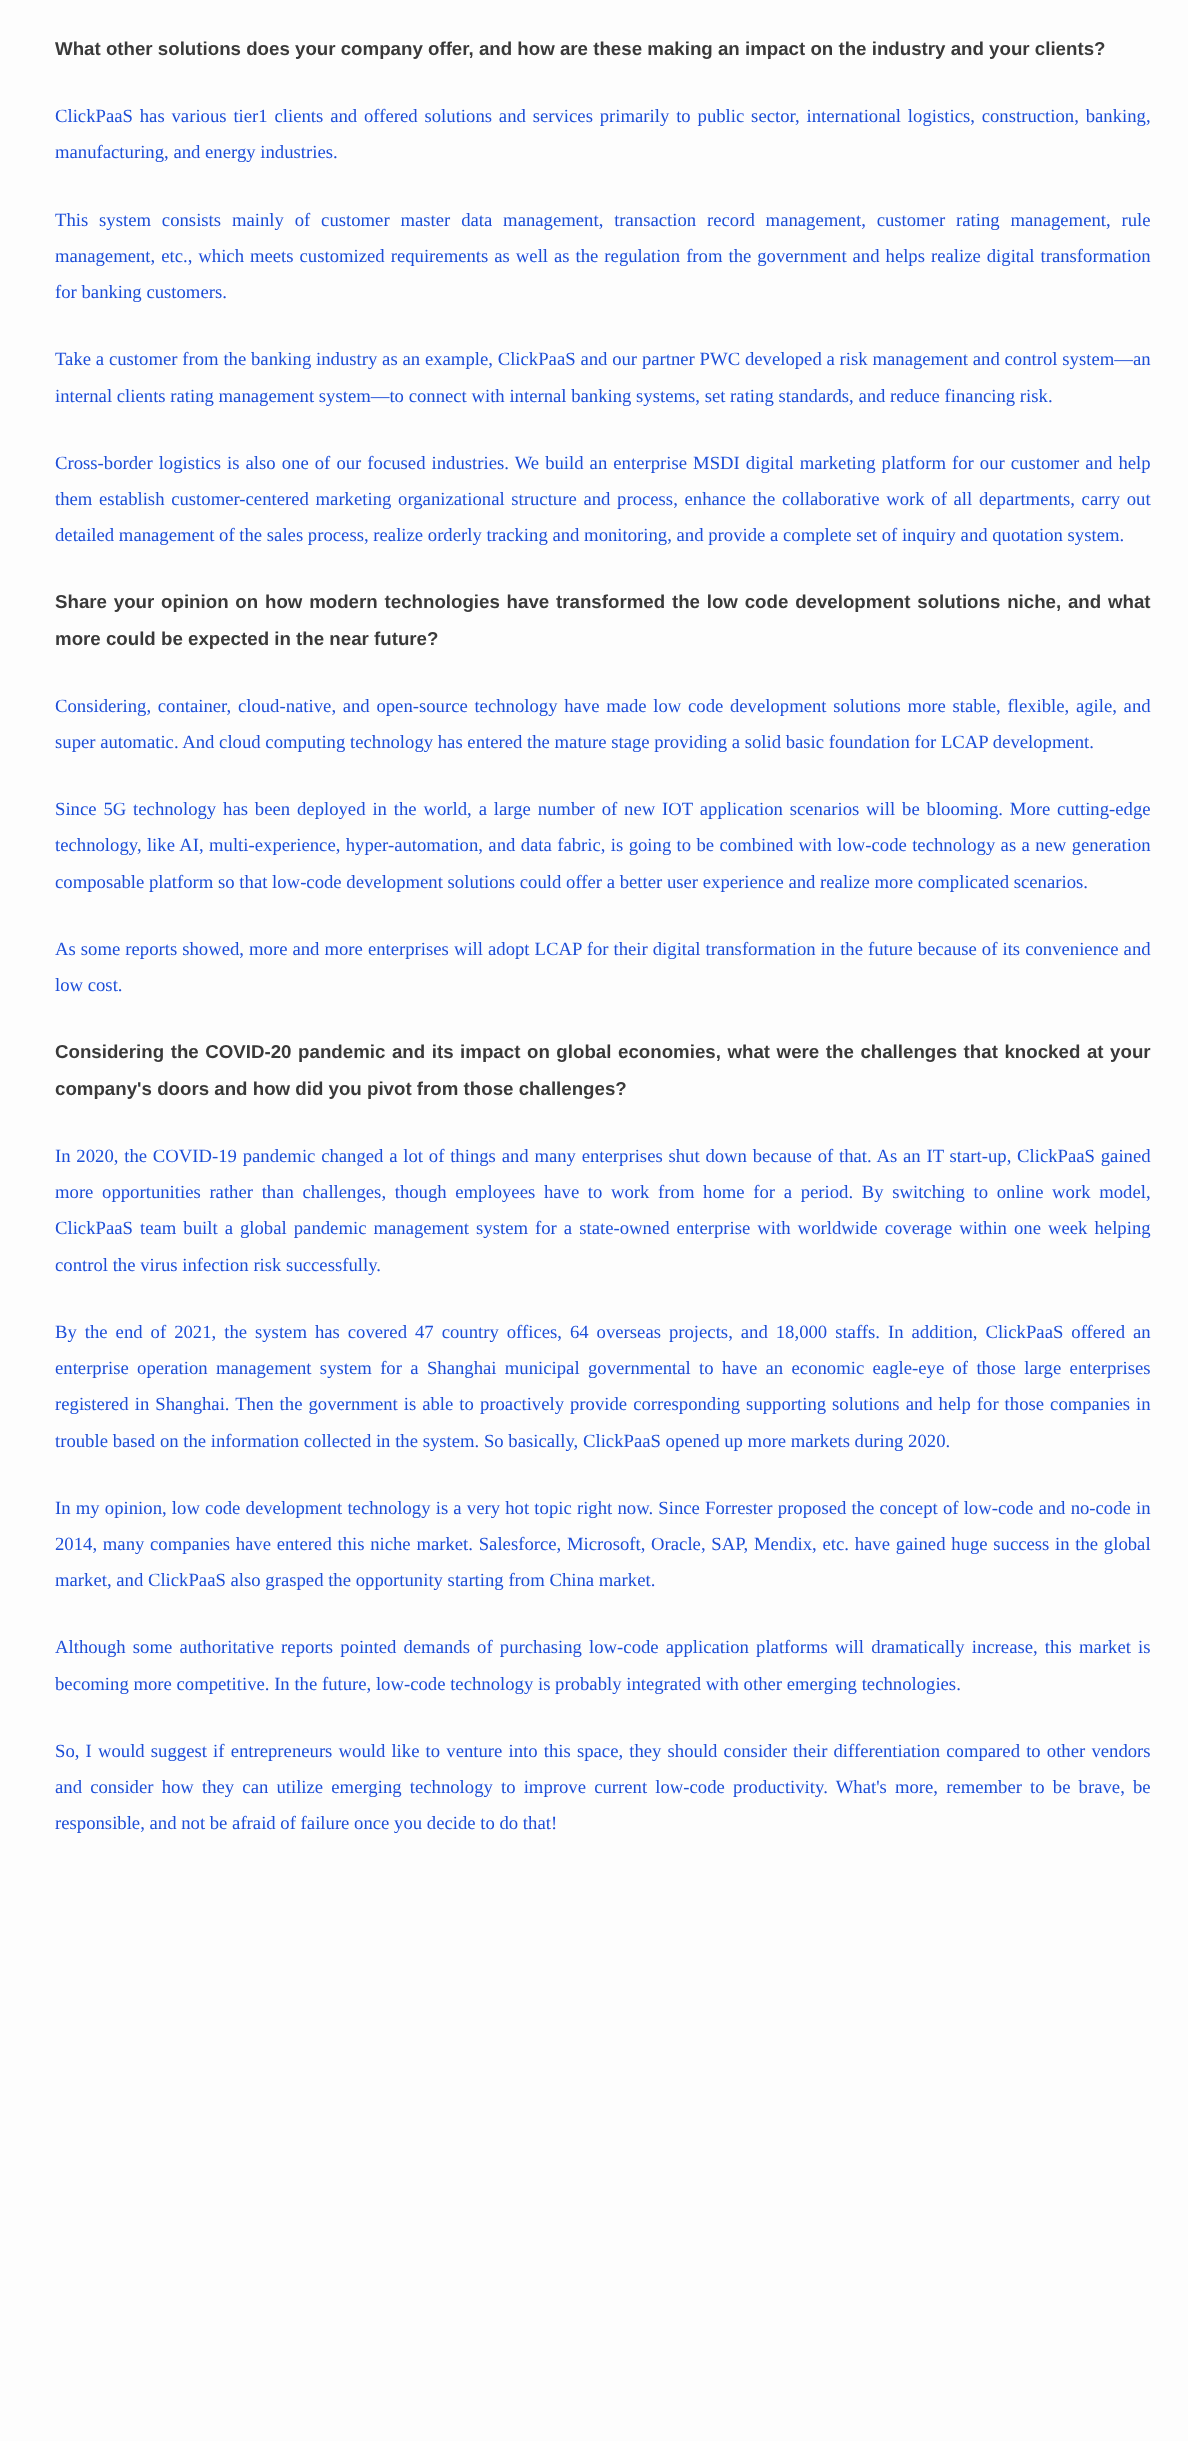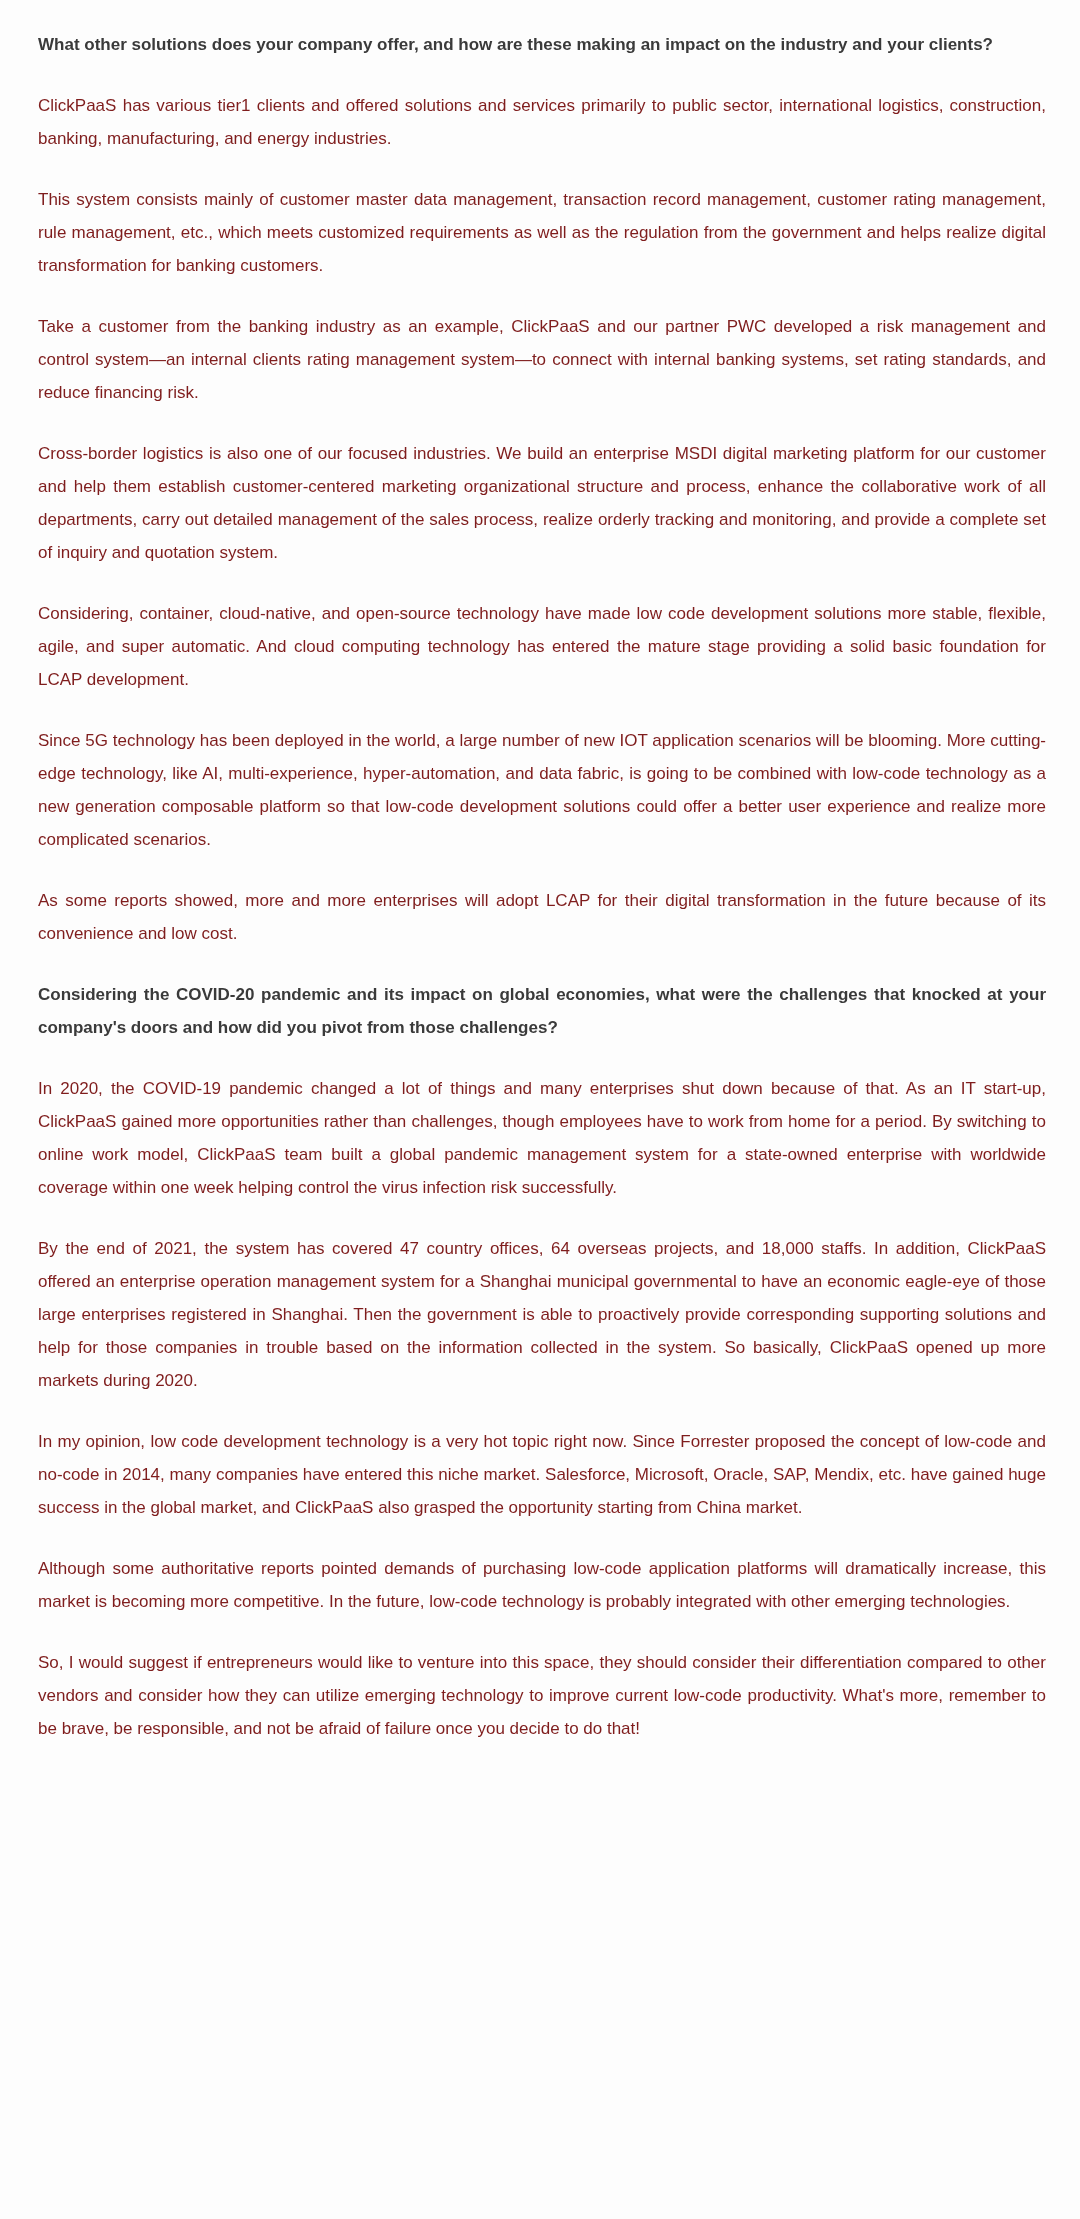--- a/index.html
+++ b/index.html
@@ -12,40 +12,42 @@
     min-height: 2219px;
     margin: 0 auto;
     background: #fdfdfd;
     box-sizing: border-box;
     padding: 28px 34px 20px 38px;
     font-family: "Liberation Sans", "DejaVu Sans", sans-serif;
     font-size: 17px;
     line-height: 33px;
     text-align: justify;
   }
-  .block { margin: 0 0 28px 0; }
+  .block { margin: 0 0 28px 12px; }
   .block:last-child { margin-bottom: 0; }
   .q {
     font-weight: bold;
     color: #3a3a3a;
   }
   .a {
     font-weight: normal;
-    color: #7f1d1d;
+    color: #1d4ed8;
+    font-family: Liberation Serif, serif;
   }
 </style>
 </head>
 <body>
 
 <main class="page">
   <div class="block q">What other solutions does your company offer, and how are these making an impact on the industry and your clients?</div>
   <div class="block a">ClickPaaS has various tier1 clients and offered solutions and services primarily to public sector, international logistics, construction, banking, manufacturing, and energy industries.</div>
   <div class="block a">This system consists mainly of customer master data management, transaction record management, customer rating management, rule management, etc., which meets customized requirements as well as the regulation from the government and helps realize digital transformation for banking customers.</div>
   <div class="block a">Take a customer from the banking industry as an example, ClickPaaS and our partner PWC developed a risk management and control system—an internal clients rating management system—to connect with internal banking systems, set rating standards, and reduce financing risk.</div>
   <div class="block a">Cross-border logistics is also one of our focused industries. We build an enterprise MSDI digital marketing platform for our customer and help them establish customer-centered marketing organizational structure and process, enhance the collaborative work of all departments, carry out detailed management of the sales process, realize orderly tracking and monitoring, and provide a complete set of inquiry and quotation system.</div>
+  <div class="block q">Share your opinion on how modern technologies have transformed the low code development solutions niche, and what more could be expected in the near future?</div>
   <div class="block a">Considering, container, cloud-native, and open-source technology have made low code development solutions more stable, flexible, agile, and super automatic. And cloud computing technology has entered the mature stage providing a solid basic foundation for LCAP development.</div>
   <div class="block a">Since 5G technology has been deployed in the world, a large number of new IOT application scenarios will be blooming. More cutting-edge technology, like AI, multi-experience, hyper-automation, and data fabric, is going to be combined with low-code technology as a new generation composable platform so that low-code development solutions could offer a better user experience and realize more complicated scenarios.</div>
   <div class="block a">As some reports showed, more and more enterprises will adopt LCAP for their digital transformation in the future because of its convenience and low cost.</div>
   <div class="block q">Considering the COVID-20 pandemic and its impact on global economies, what were the challenges that knocked at your company's doors and how did you pivot from those challenges?</div>
   <div class="block a">In 2020, the COVID-19 pandemic changed a lot of things and many enterprises shut down because of that. As an IT start-up, ClickPaaS gained more opportunities rather than challenges, though employees have to work from home for a period. By switching to online work model, ClickPaaS team built a global pandemic management system for a state-owned enterprise with worldwide coverage within one week helping control the virus infection risk successfully.</div>
   <div class="block a">By the end of 2021, the system has covered 47 country offices, 64 overseas projects, and 18,000 staffs. In addition, ClickPaaS offered an enterprise operation management system for a Shanghai municipal governmental to have an economic eagle-eye of those large enterprises registered in Shanghai. Then the government is able to proactively provide corresponding supporting solutions and help for those companies in trouble based on the information collected in the system. So basically, ClickPaaS opened up more markets during 2020.</div>
   <div class="block a">In my opinion, low code development technology is a very hot topic right now. Since Forrester proposed the concept of low-code and no-code in 2014, many companies have entered this niche market. Salesforce, Microsoft, Oracle, SAP, Mendix, etc. have gained huge success in the global market, and ClickPaaS also grasped the opportunity starting from China market.</div>
   <div class="block a">Although some authoritative reports pointed demands of purchasing low-code application platforms will dramatically increase, this market is becoming more competitive. In the future, low-code technology is probably integrated with other emerging technologies.</div>
   <div class="block a">So, I would suggest if entrepreneurs would like to venture into this space, they should consider their differentiation compared to other vendors and consider how they can utilize emerging technology to improve current low-code productivity. What's more, remember to be brave, be responsible, and not be afraid of failure once you decide to do that!</div>
 </main>

